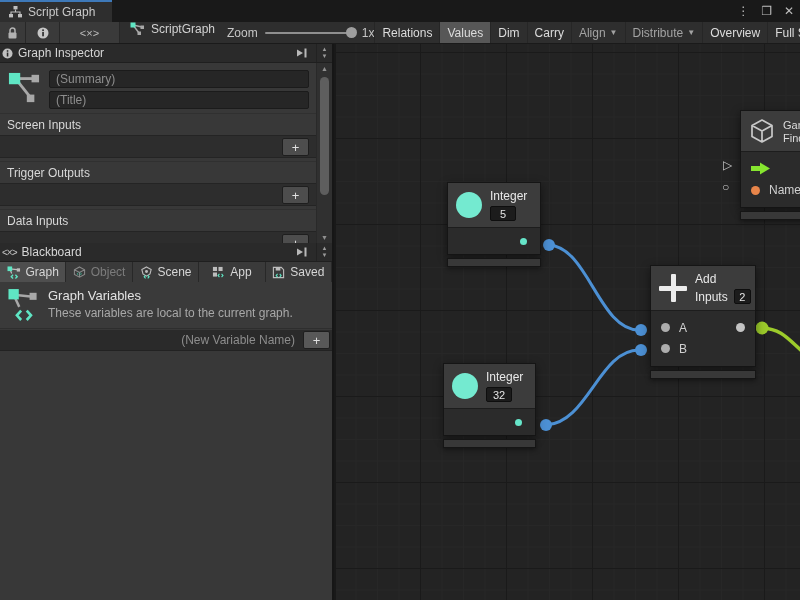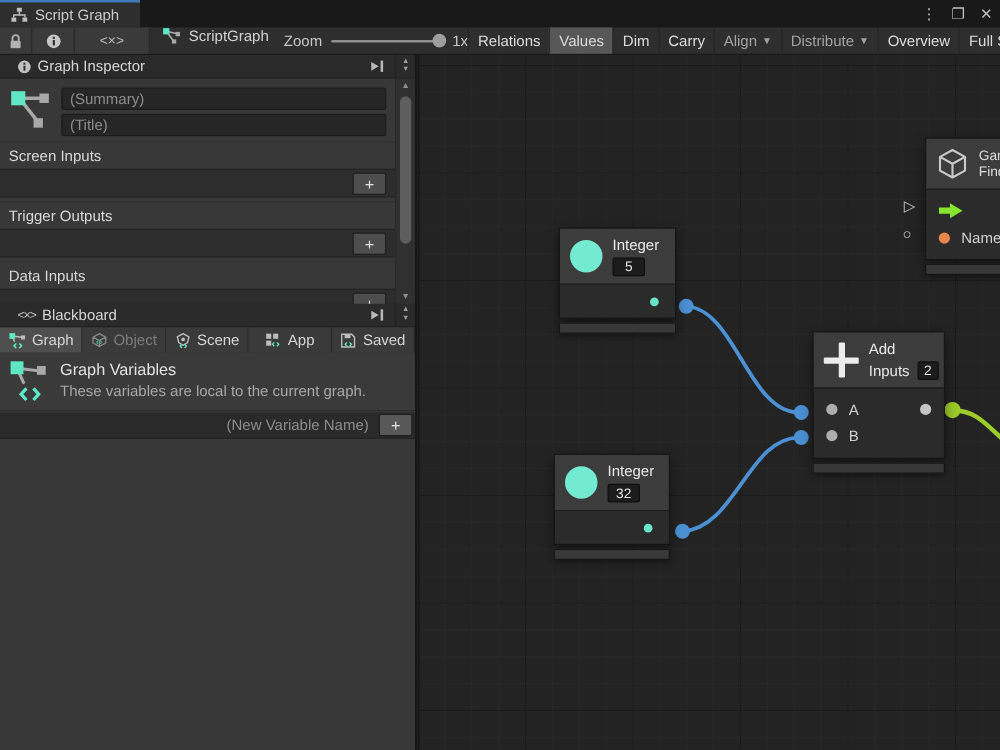--- a/index.html
+++ b/index.html
@@ -32,21 +32,21 @@
                     border-left:1px solid #262626; white-space:nowrap; }
   .rbtn.active { background:#575757; }
   .rbtn.disabled { color:#a3a3a3; }
   .caret { font-size:8px; margin-left:4px; }
 
   
   .sidebar { position:absolute; top:44px; left:0; width:334px; bottom:0; background:#383838;
              border-right:2px solid #161616; font-size:12px; }
   .panel-header { position:absolute; left:0; right:0; height:19px; background:#2a2a2a;
                   border-bottom:1px solid #1f1f1f; display:flex; align-items:center; gap:5px;
-                  padding-left:14px; color:#d6d6d6; }
+                  padding-left:2px; color:#d6d6d6; }
   .ph-spacer { flex:1; }
   .dock-ic { margin-right:3px; display:flex; align-items:center; }
   .updown { width:16px; height:100%; background:#2a2a2a; border-left:1px solid #222;
             display:flex; flex-direction:column; align-items:center; justify-content:center; }
   .updown span { font-size:6px; line-height:7px; color:#9a9a9a; }
 
   .insp-body { position:absolute; top:19px; left:0; right:0; height:180px; background:#383838; }
   .insp-content { position:absolute; left:0; top:0; right:16px; bottom:0; }
   .vscroll { position:absolute; right:0; top:0; width:16px; bottom:0; background:#303030; border-left:1px solid #292929; }
   .vscroll .arr { position:absolute; left:0; right:0; text-align:center; font-size:7px; color:#8f8f8f; }

